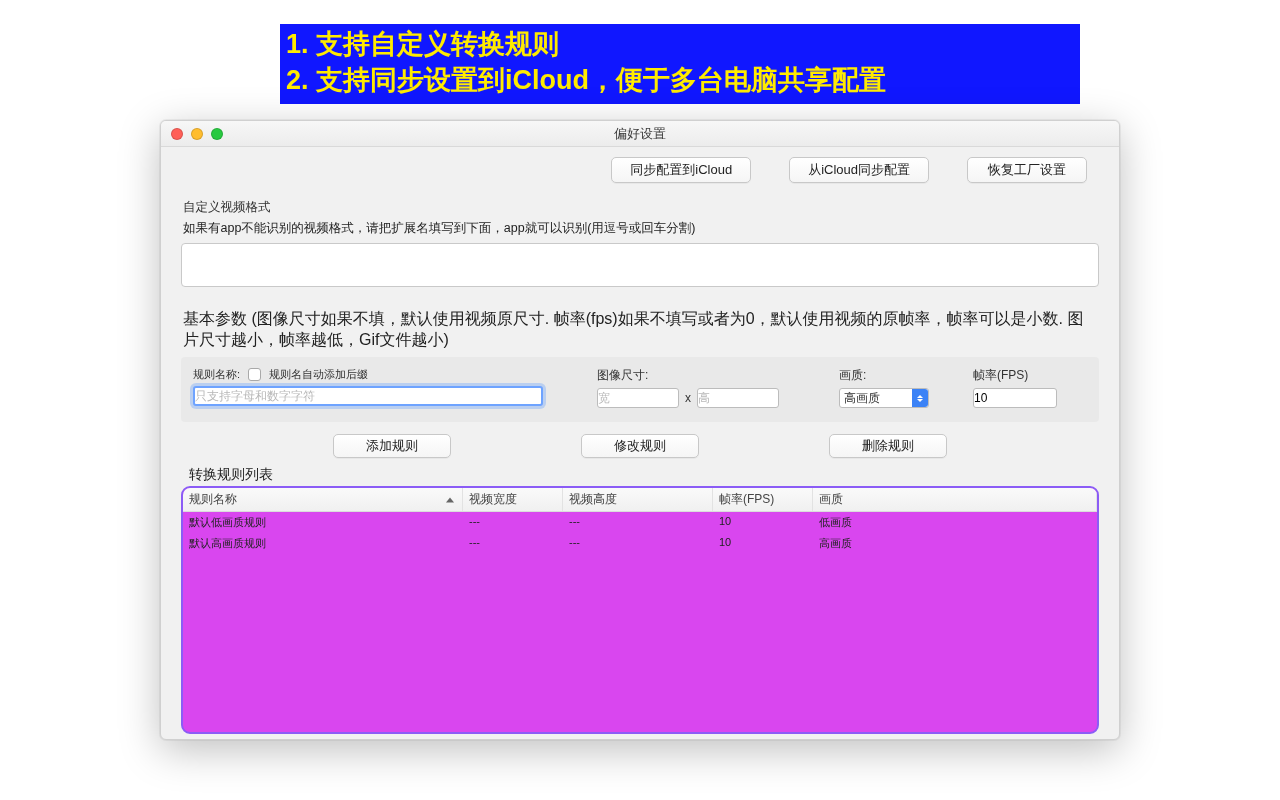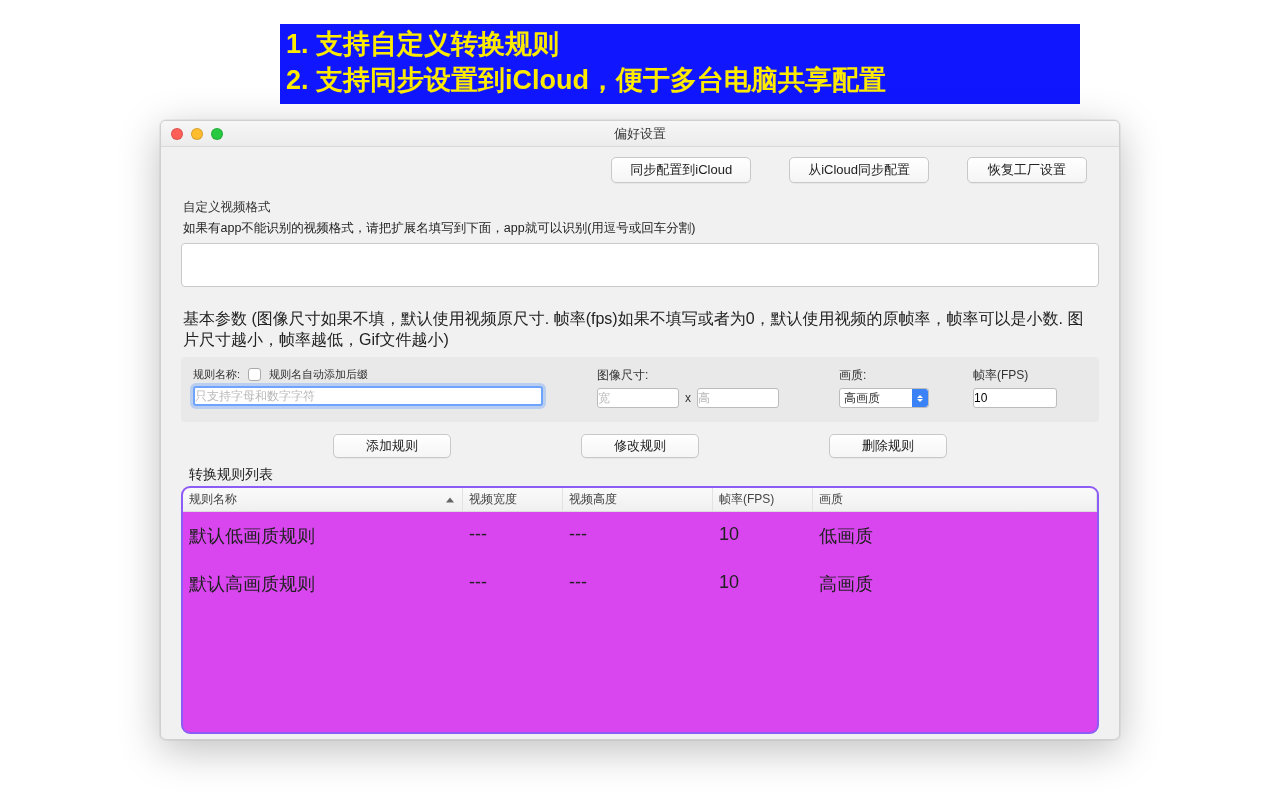--- a/index.html
+++ b/index.html
@@ -170,21 +170,21 @@
   }
   .th.sort::after {
     content:""; position:absolute; right:8px; top:50%; transform:translateY(-50%);
     width:0;height:0;border-left:4px solid transparent;border-right:4px solid transparent;border-bottom:5px solid #666;
   }
   .col-name{width:280px;}
   .col-w{width:100px;}
   .col-h{width:150px;}
   .col-fps{width:100px;}
   .col-q{flex:1;}
-  .trow { display:flex; font-size:18px; padding: 11px 0; justify-content: flex-end;}
+  .trow { display:flex; font-size:11px; padding: 2px 0; justify-content: flex-end;}
   .td { padding: 1px 6px; }
   ::placeholder { color:#b8b8b8; }
 </style>
 </head>
 <body>
 
 <div class="banner">
   <div>1. 支持自定义转换规则</div>
   <div>2. 支持同步设置到iCloud，便于多台电脑共享配置</div>
 </div>

